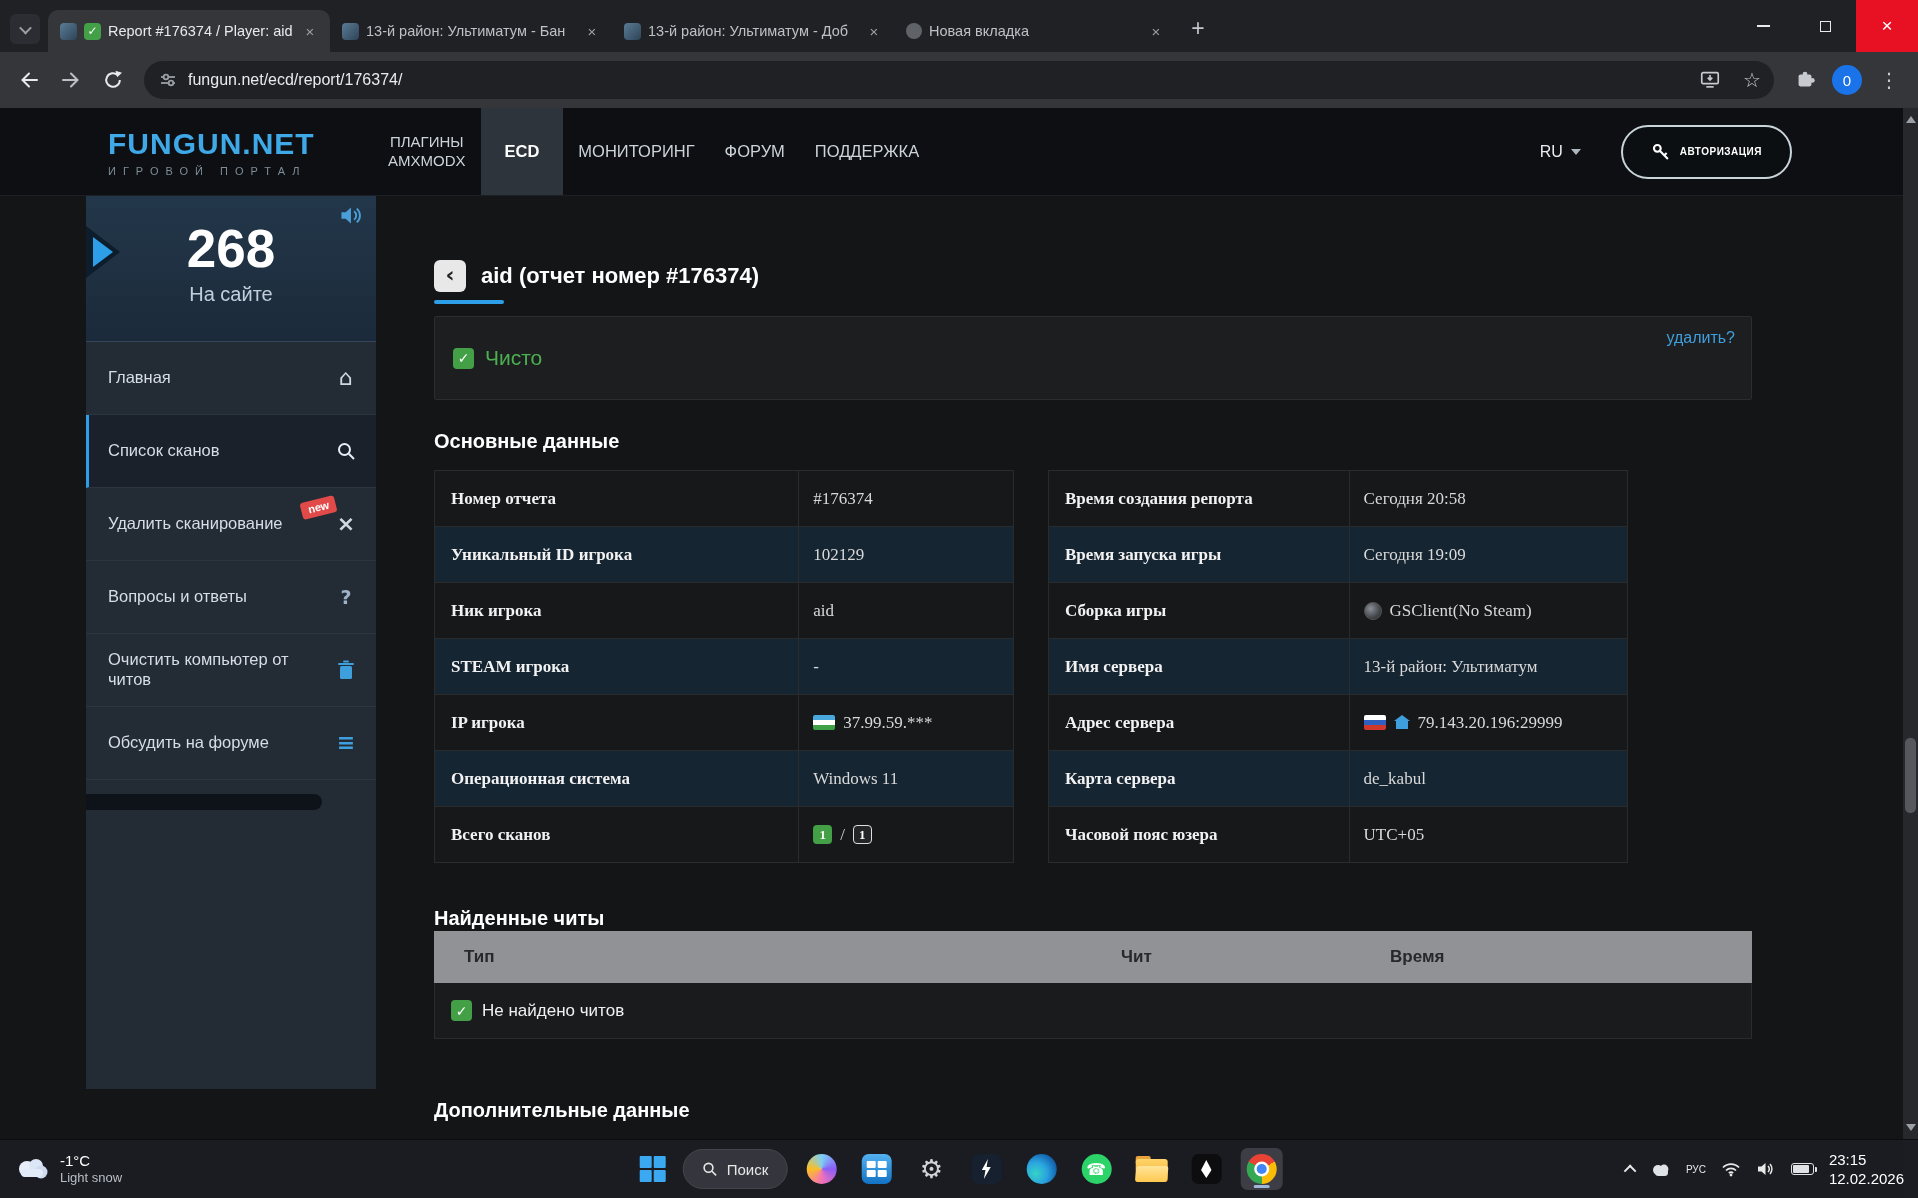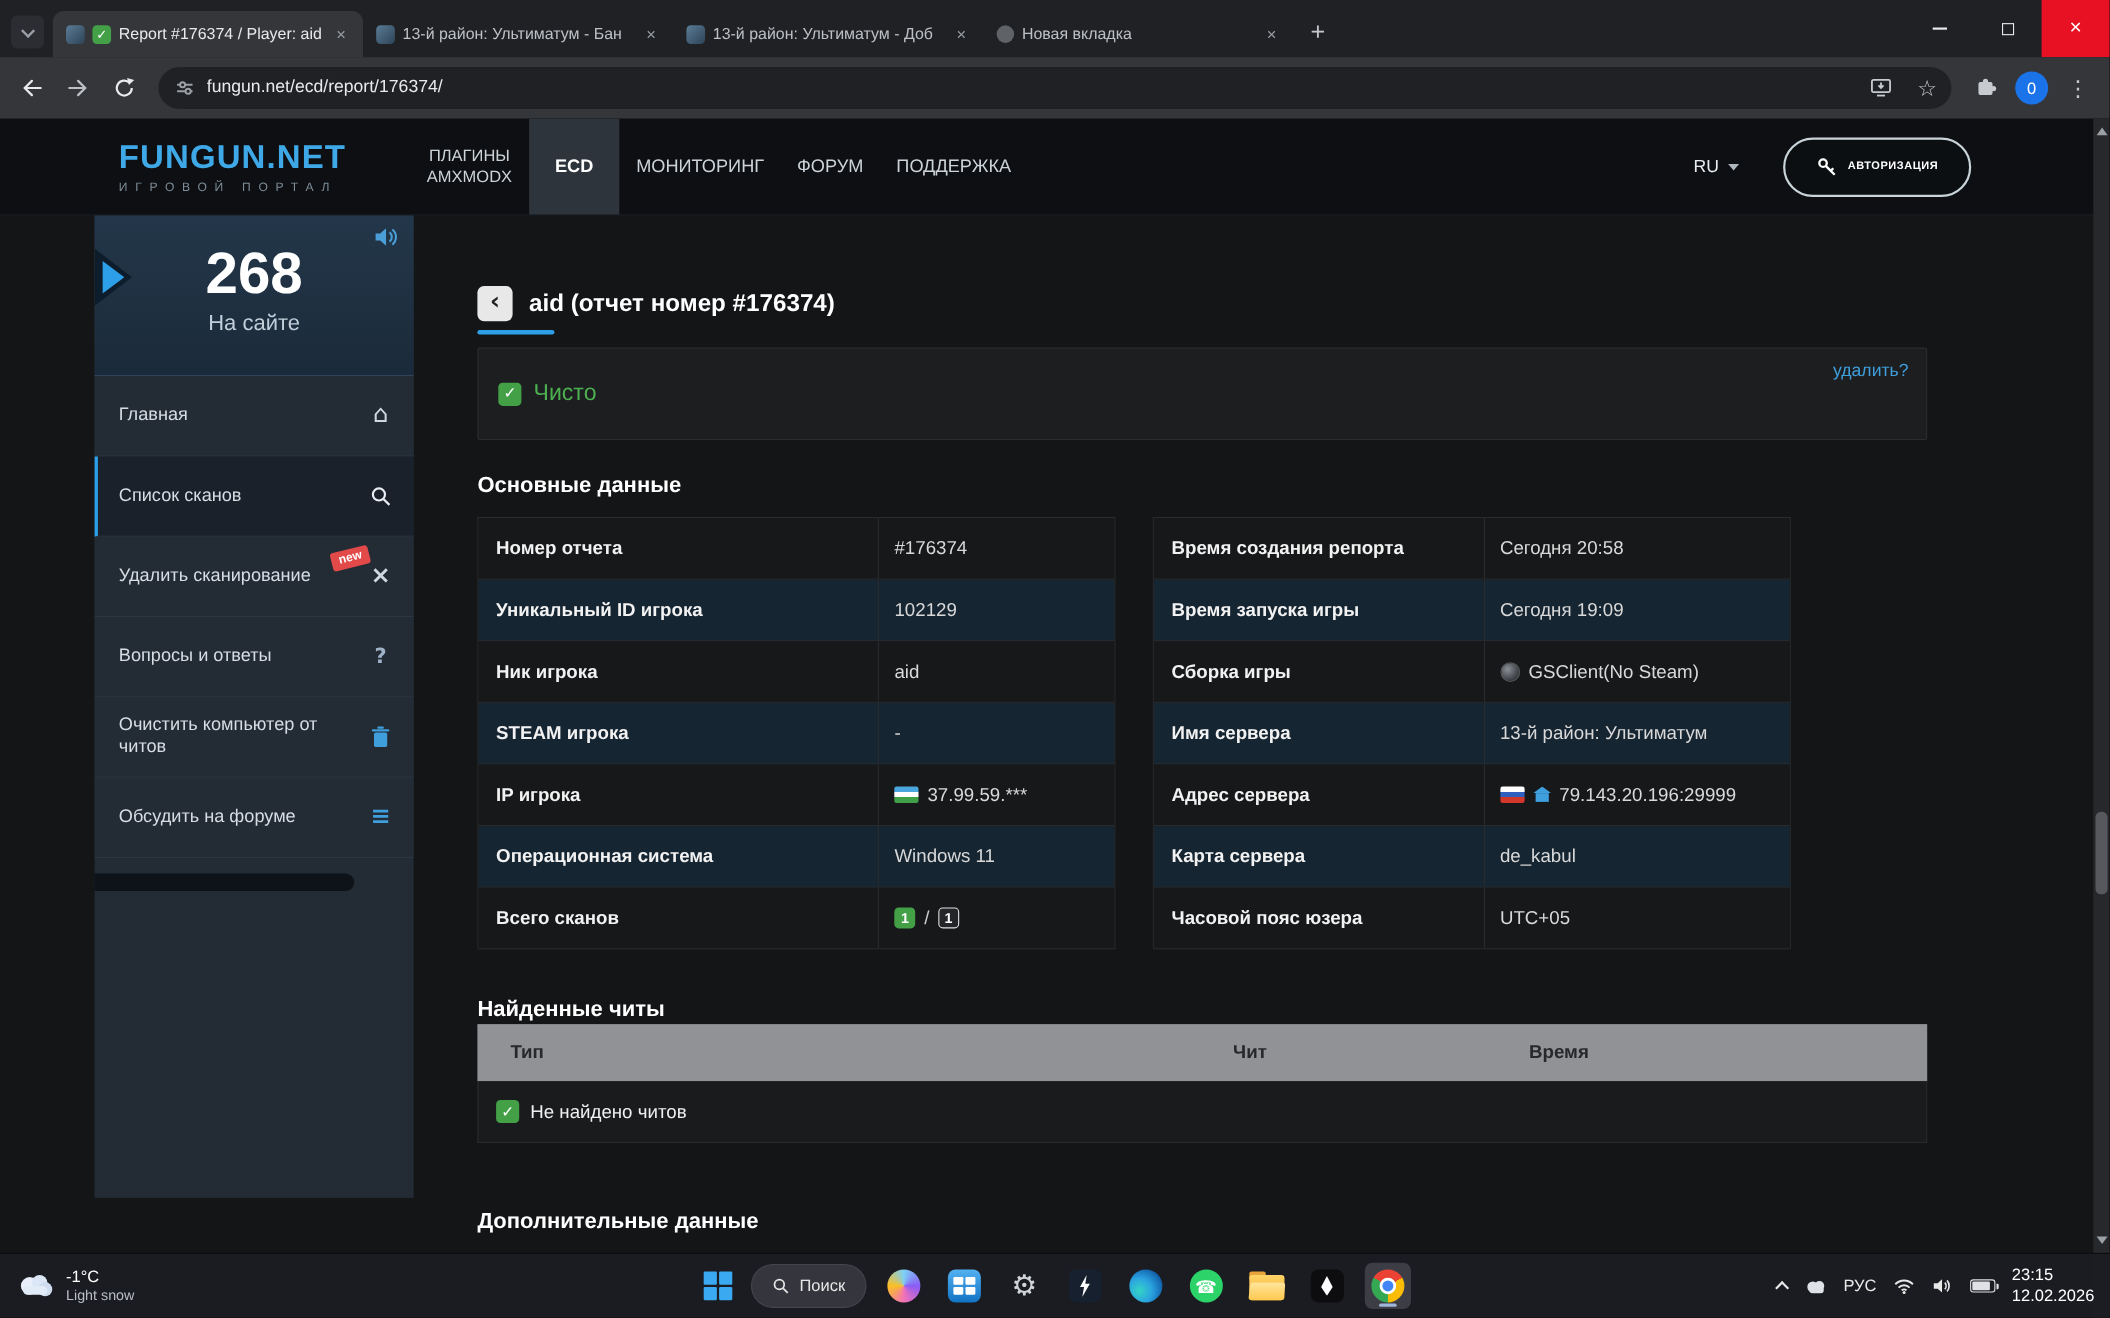--- a/index.html
+++ b/index.html
@@ -76,21 +76,21 @@
   .title-row{margin-top:62px;display:flex;align-items:center;gap:15px;height:36px;}
   .back-btn{width:32px;height:32px;border-radius:6px;background:#e8e8e8;color:#222;display:flex;align-items:center;justify-content:center;font-size:22px;font-weight:bold;cursor:pointer;font-family:"DejaVu Sans",sans-serif;padding-bottom:3px;}
   .page-title{font-size:22px;font-weight:bold;color:#fff;}
   .back-underline{margin-top:6px;width:70px;height:4px;background:#2d9fe8;border-radius:2px;}
   .status-card{margin-top:12px;width:100%;height:84px;background:#1d1e20;border:1px solid #2b2d30;border-radius:2px;position:relative;display:flex;align-items:center;padding-left:18px;gap:11px;}
   .check-ico{width:21px;height:21px;background:#43a047;border-radius:4px;color:#fff;font-size:14px;font-weight:bold;display:inline-flex;align-items:center;justify-content:center;font-family:"DejaVu Sans",sans-serif;flex:0 0 auto;}
   .status-text{font-size:21px;color:#4caf50;}
   .delete-link{position:absolute;top:12px;right:16px;color:#3f9fdd;font-size:16px;cursor:pointer;}
   .section-h{margin-top:30px;font-size:20px;font-weight:bold;color:#fff;height:24px;}
   .tables-wrap{margin-top:16px;display:flex;gap:34px;}
-  .data-table{width:580px;border:1px solid #2a2b2d;border-bottom:none;}
+  .data-table{width:580px;border:1px solid #2a2b2d;border-bottom:none;font-family:Liberation Serif, serif;}
   .trow{display:grid;height:56px;border-bottom:1px solid #2a2b2d;}
   .cols-left .trow{grid-template-columns:63% 37%;}
   .cols-right .trow{grid-template-columns:52% 48%;}
   .trow:nth-child(odd){background:#17181a;}
   .trow:nth-child(even){background:#162532;}
   .tcell{display:flex;align-items:center;font-size:17px;}
   .tlabel{padding:0 16px;font-weight:bold;color:#f2f2f2;border-right:1px solid #2a2b2d;}
   .tvalue{padding:0 14px;color:#d9d9d9;gap:8px;}
   .flag{width:22px;height:15px;border-radius:2px;flex:0 0 auto;}
   .flag.uz{background:linear-gradient(180deg,#49a7dd 0 33%,#ffffff 33% 66%,#3fa047 66% 100%);}
@@ -142,21 +142,21 @@
   .ic-folder .f-tab{position:absolute;left:0;top:0;width:15px;height:7px;background:#e8a33d;border-radius:2px 2px 0 0;}
   .ic-folder .f-body{position:absolute;left:0;top:3px;width:32px;height:23px;background:linear-gradient(180deg,#ffd468,#f0ac2e);border-radius:3px;}
   .ic-folder .f-front{position:absolute;left:0;top:10px;width:32px;height:16px;background:linear-gradient(180deg,#ffe49a,#ffc94f);border-radius:3px;transform:skewX(-6deg);}
   .ic-blackapp{width:30px;height:30px;border-radius:7px;background:#0d0d0f;display:flex;align-items:center;justify-content:center;}
   .nib{width:15px;height:18px;background:#fff;clip-path:polygon(50% 0,85% 55%,50% 100%,15% 55%);}
   .ic-chrome{position:relative;width:30px;height:30px;border-radius:50%;background:conic-gradient(from -60deg,#ea4335 0 120deg,#fbbc05 120deg 240deg,#34a853 240deg 360deg);}
   .ic-chrome .c-white{position:absolute;left:50%;top:50%;transform:translate(-50%,-50%);width:15px;height:15px;border-radius:50%;background:#fff;}
   .ic-chrome .c-blue{position:absolute;left:50%;top:50%;transform:translate(-50%,-50%);width:10px;height:10px;border-radius:50%;background:#4285f4;}
   .tb-tray{margin-left:auto;display:flex;align-items:center;gap:15px;padding-right:14px;}
   .chev-up{width:9px;height:9px;border-left:2px solid #e8e8e8;border-top:2px solid #e8e8e8;transform:rotate(45deg) translateY(2px);cursor:pointer;}
-  .tray-lang{color:#e8e8e8;font-size:15px;cursor:pointer;}
+  .tray-lang{color:#e8e8e8;font-size:10px;cursor:pointer;}
   .batt{position:relative;width:23px;height:12px;border:1.5px solid #dfe1e5;border-radius:3px;display:flex;align-items:center;padding:1px;cursor:pointer;}
   .batt::after{content:"";position:absolute;right:-4px;top:3px;width:2px;height:5px;background:#dfe1e5;border-radius:0 1px 1px 0;}
   .batt-fill{width:85%;height:100%;background:#dfe1e5;border-radius:1px;}
   .tray-clock{text-align:left;color:#fff;font-size:15px;line-height:1.3;cursor:pointer;}
   .tray-ic{display:flex;align-items:center;cursor:pointer;}
 </style>
 </head>
 <body>
 
 <div class="screen">

